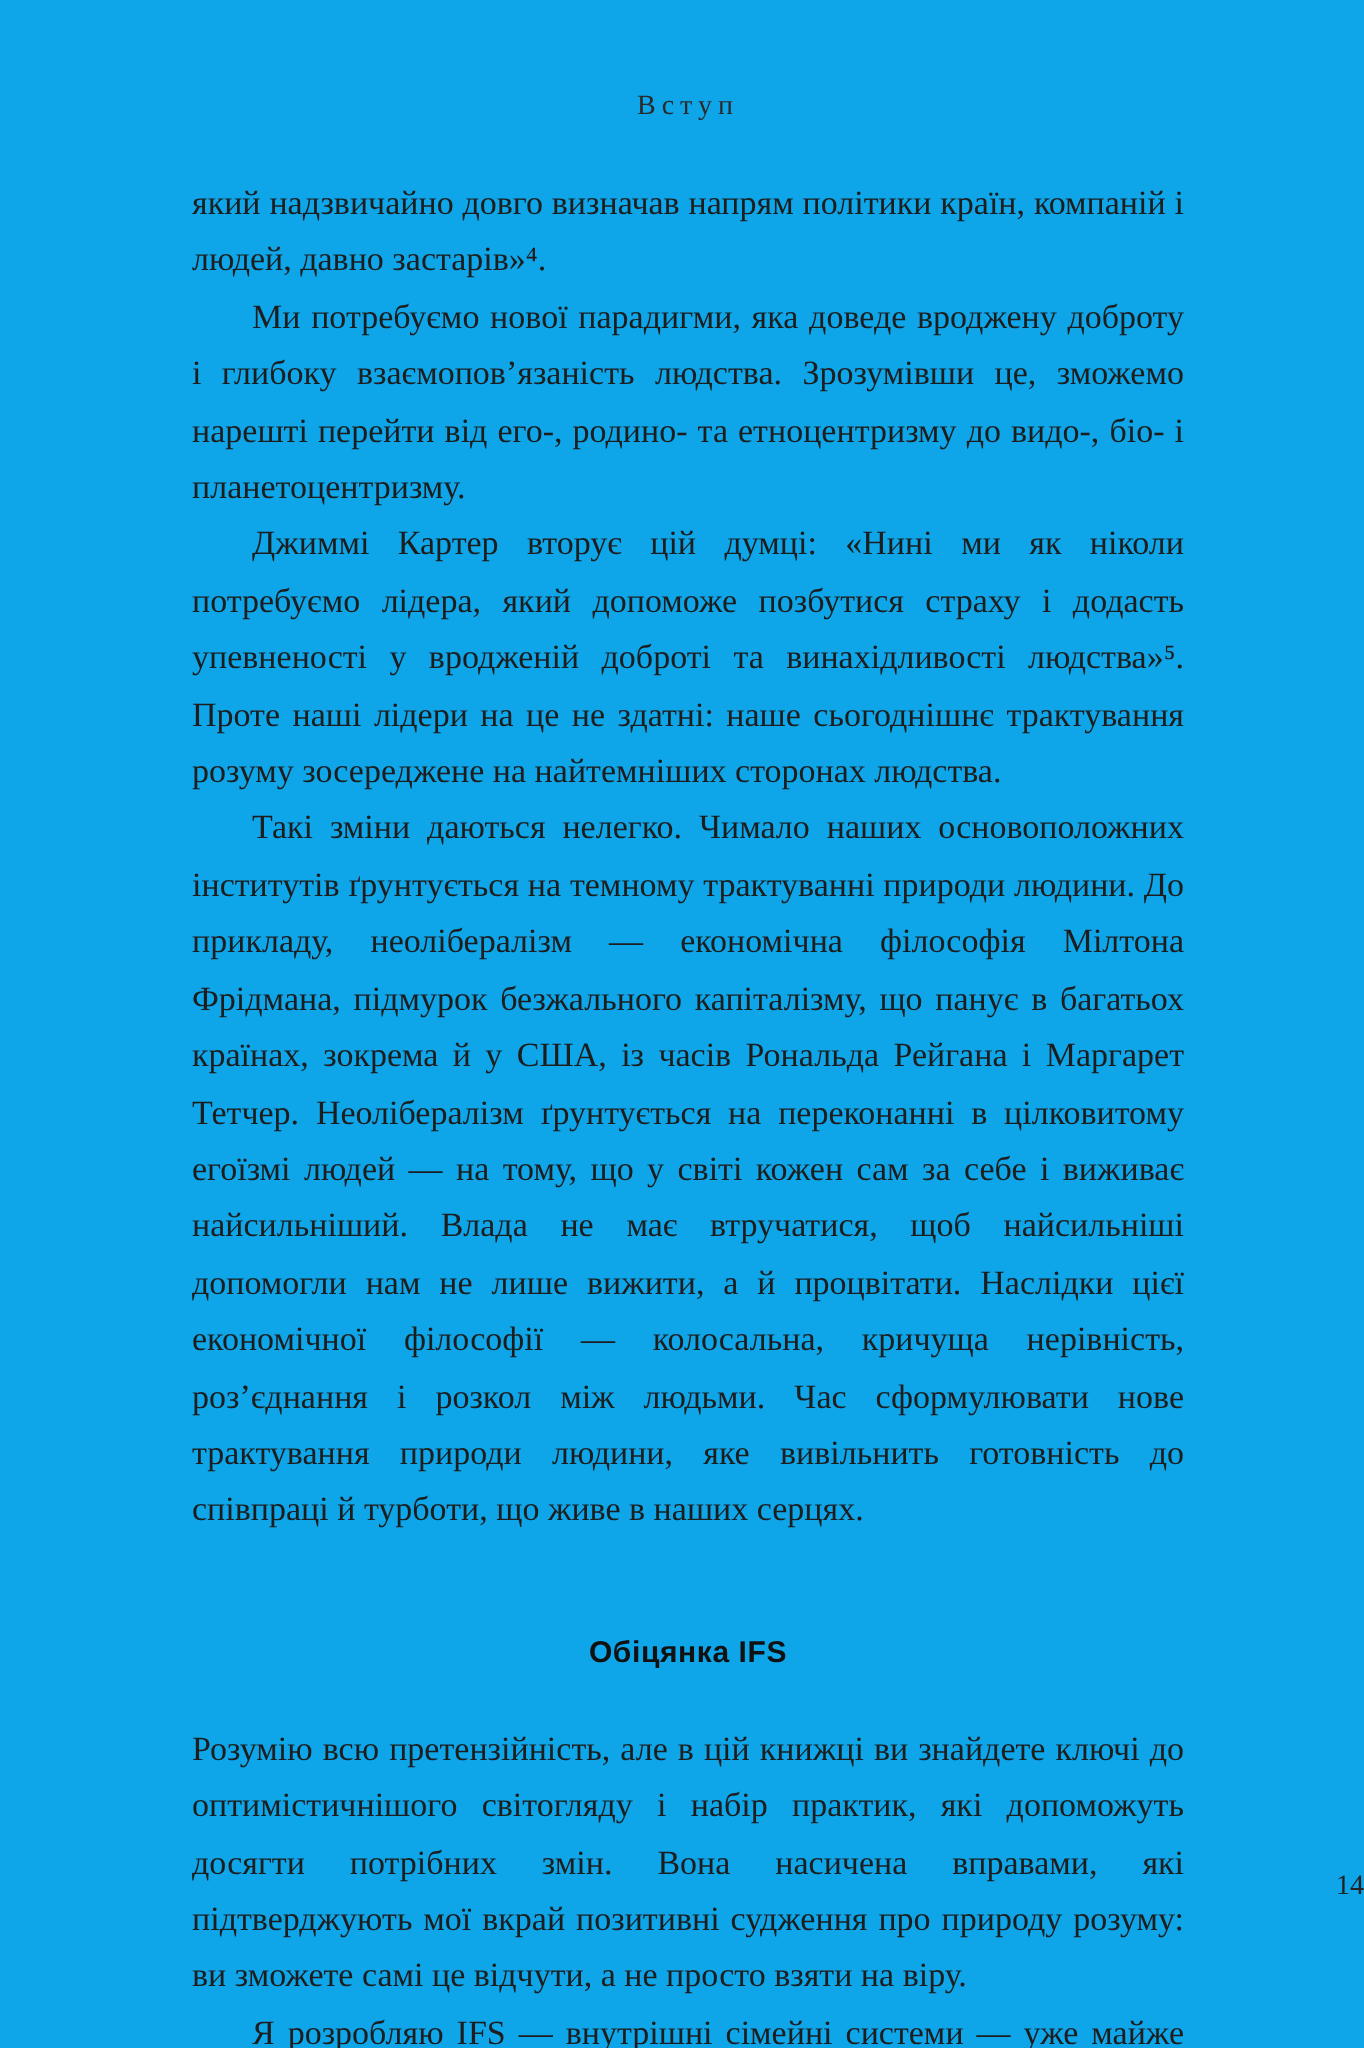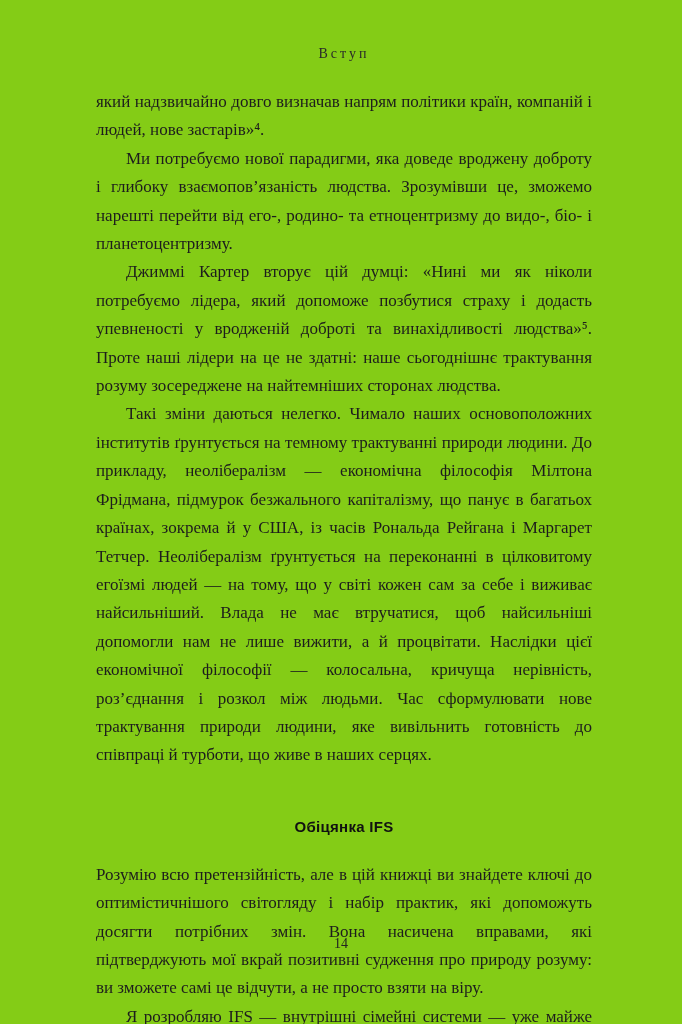--- a/index.html
+++ b/index.html
@@ -4,21 +4,21 @@
 <style>
   html, body {
     margin: 0;
     padding: 0;
     background: #ffffff;
   }
   .page {
     position: relative;
     width: 682px;
     height: 1024px;
-    background: #84cc16;
+    background: #0ea5e9;
     box-sizing: border-box;
     padding: 46px 90px 0 96px;
     font-family: "Liberation Serif", serif;
     color: #1d1d1d;
     overflow: hidden;
   }
   .running-head {
     text-align: center;
     font-size: 14px;
     letter-spacing: 3px;
@@ -42,34 +42,34 @@
     text-align: center;
     margin: 48px 0 26px 0;
     color: #111111;
     letter-spacing: 0.3px;
   }
   .page-number {
     position: absolute;
     bottom: 72px;
     left: 0;
     width: 100%;
-    text-align: center;
+    text-align: right;
     font-size: 14px;
     color: #222222;
   }
 </style>
 </head>
 <body>
 
 <div class="page">
 
   <div class="running-head">Вступ</div>
 
   <div class="body-text">
-    <p class="no-indent">який надзвичайно довго визначав напрям політики країн, компаній і людей, нове застарів»⁴.</p>
+    <p class="no-indent">який надзвичайно довго визначав напрям політики країн, компаній і людей, давно застарів»⁴.</p>
     <p class="indent">Ми потребуємо нової парадигми, яка доведе вроджену доброту і глибоку взаємопов’язаність людства. Зрозумівши це, зможемо нарешті перейти від его-, родино- та етноцентризму до видо-, біо- і планетоцентризму.</p>
     <p class="indent">Джиммі Картер вторує цій думці: «Нині ми як ніколи потребуємо лідера, який допоможе позбутися страху і додасть упевненості у вродженій доброті та винахідливості людства»⁵. Проте наші лідери на це не здатні: наше сьогоднішнє трактування розуму зосереджене на найтемніших сторонах людства.</p>
     <p class="indent">Такі зміни даються нелегко. Чимало наших основоположних інститутів ґрунтується на темному трактуванні природи людини. До прикладу, неолібералізм — економічна філософія Мілтона Фрідмана, підмурок безжального капіталізму, що панує в багатьох країнах, зокрема й у США, із часів Рональда Рейгана і Маргарет Тетчер. Неолібералізм ґрунтується на переконанні в цілковитому егоїзмі людей — на тому, що у світі кожен сам за себе і виживає найсильніший. Влада не має втручатися, щоб найсильніші допомогли нам не лише вижити, а й процвітати. Наслідки цієї економічної філософії — колосальна, кричуща нерівність, роз’єднання і розкол між людьми. Час сформулювати нове трактування природи людини, яке вивільнить готовність до співпраці й турботи, що живе в наших серцях.</p>
   </div>
 
   <h2 class="section-heading">Обіцянка IFS</h2>
 
   <div class="body-text">
     <p class="no-indent">Розумію всю претензійність, але в цій книжці ви знайдете ключі до оптимістичнішого світогляду і набір практик, які допоможуть досягти потрібних змін. Вона насичена вправами, які підтверджують мої вкрай позитивні судження про природу розуму: ви зможете самі це відчути, а не просто взяти на віру.</p>
     <p class="indent">Я розробляю IFS — внутрішні сімейні системи — уже майже чотири десятиліття. Пройшов довгий, захопливий і (у цій книжці про це багато сказано) духовний шлях, про який хочу</p>

